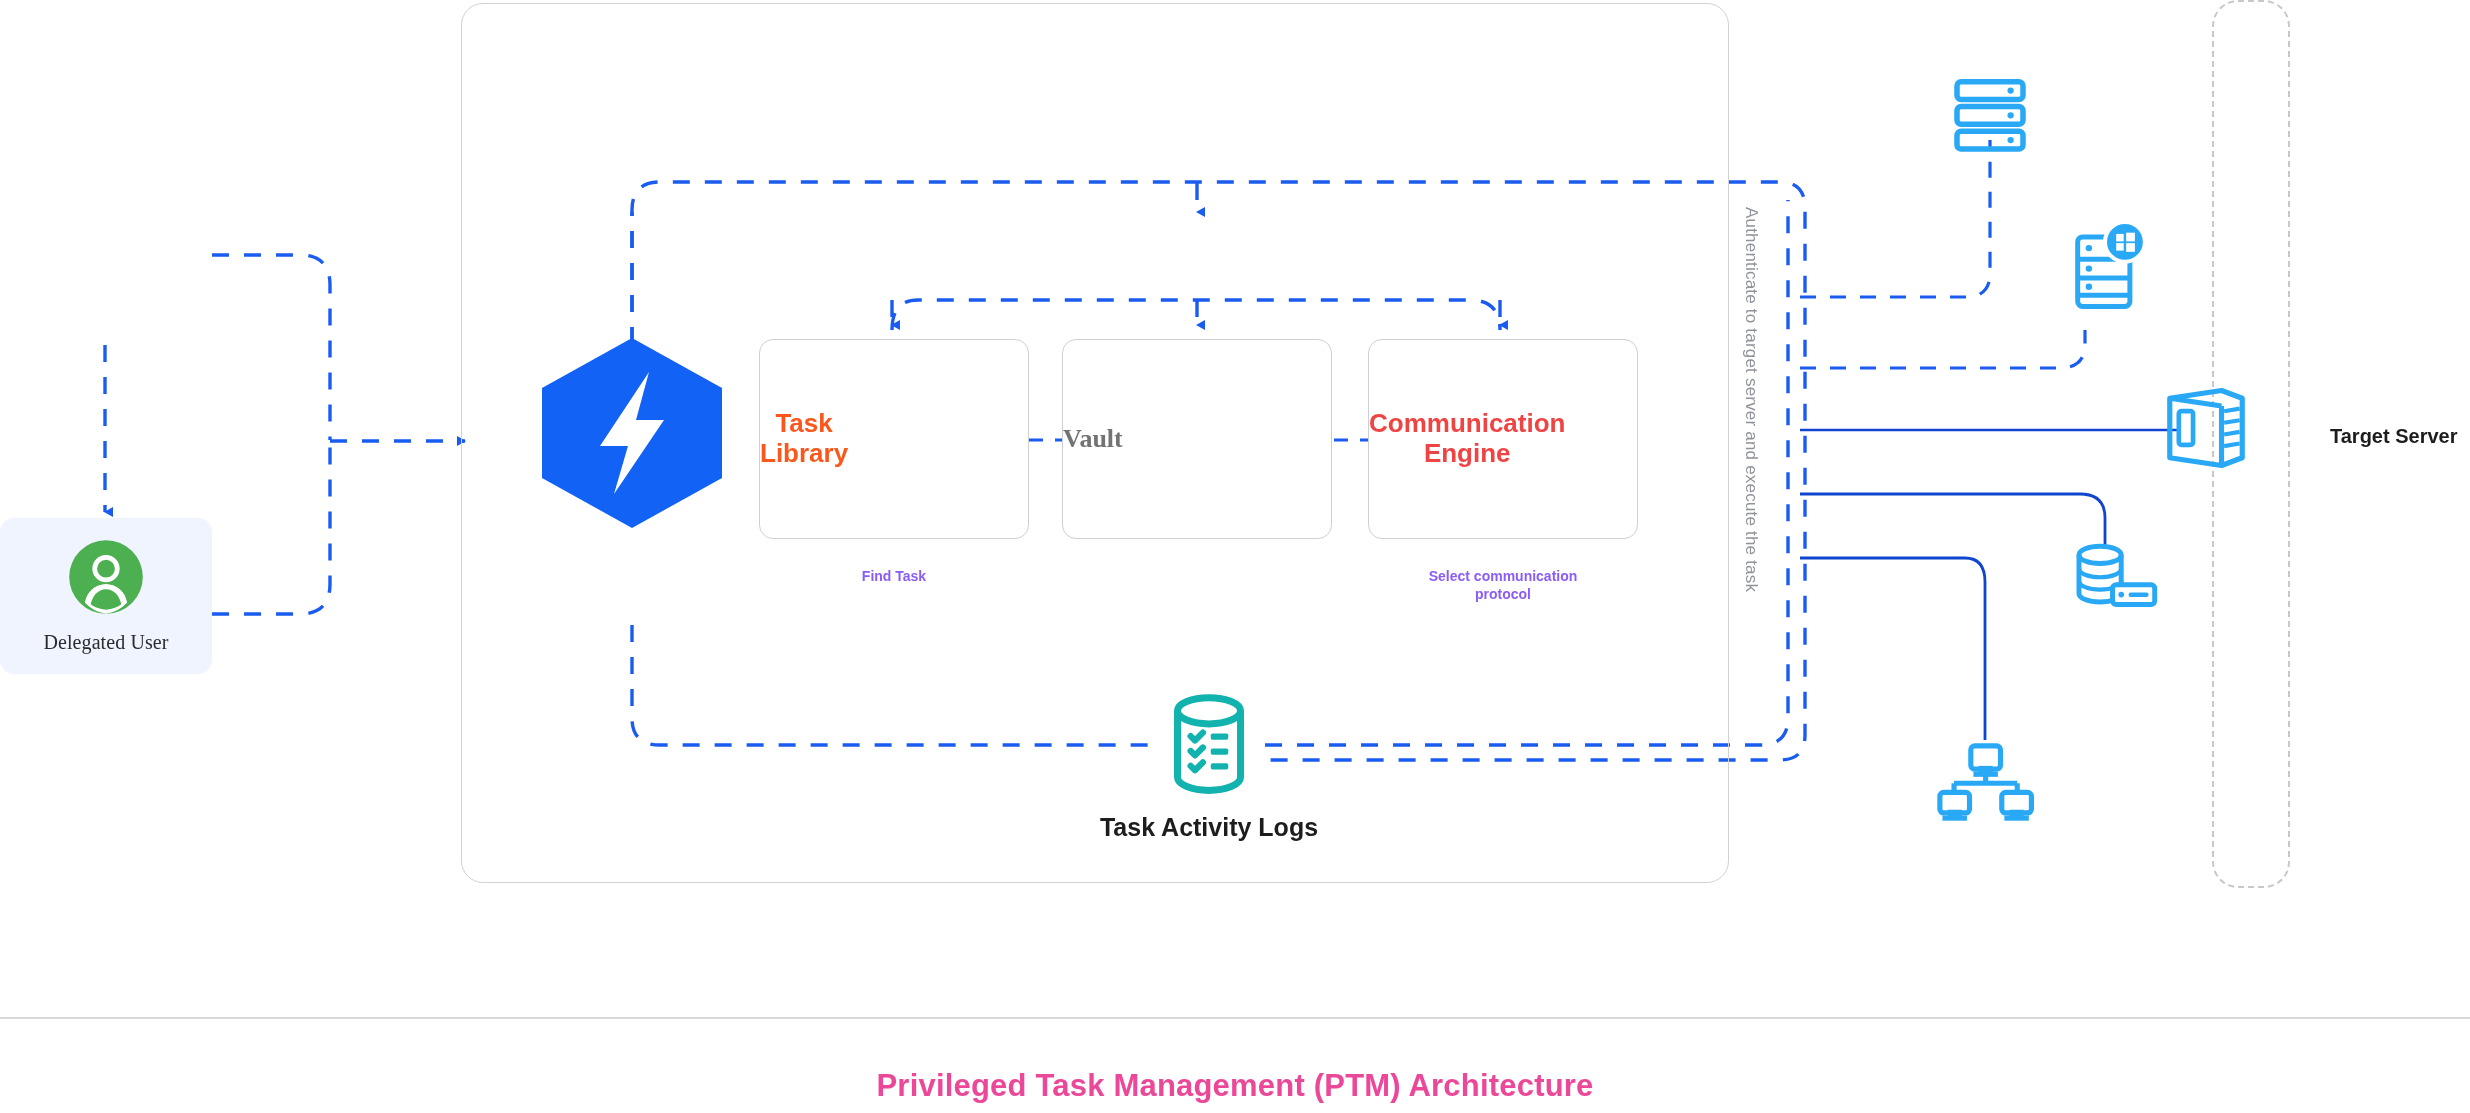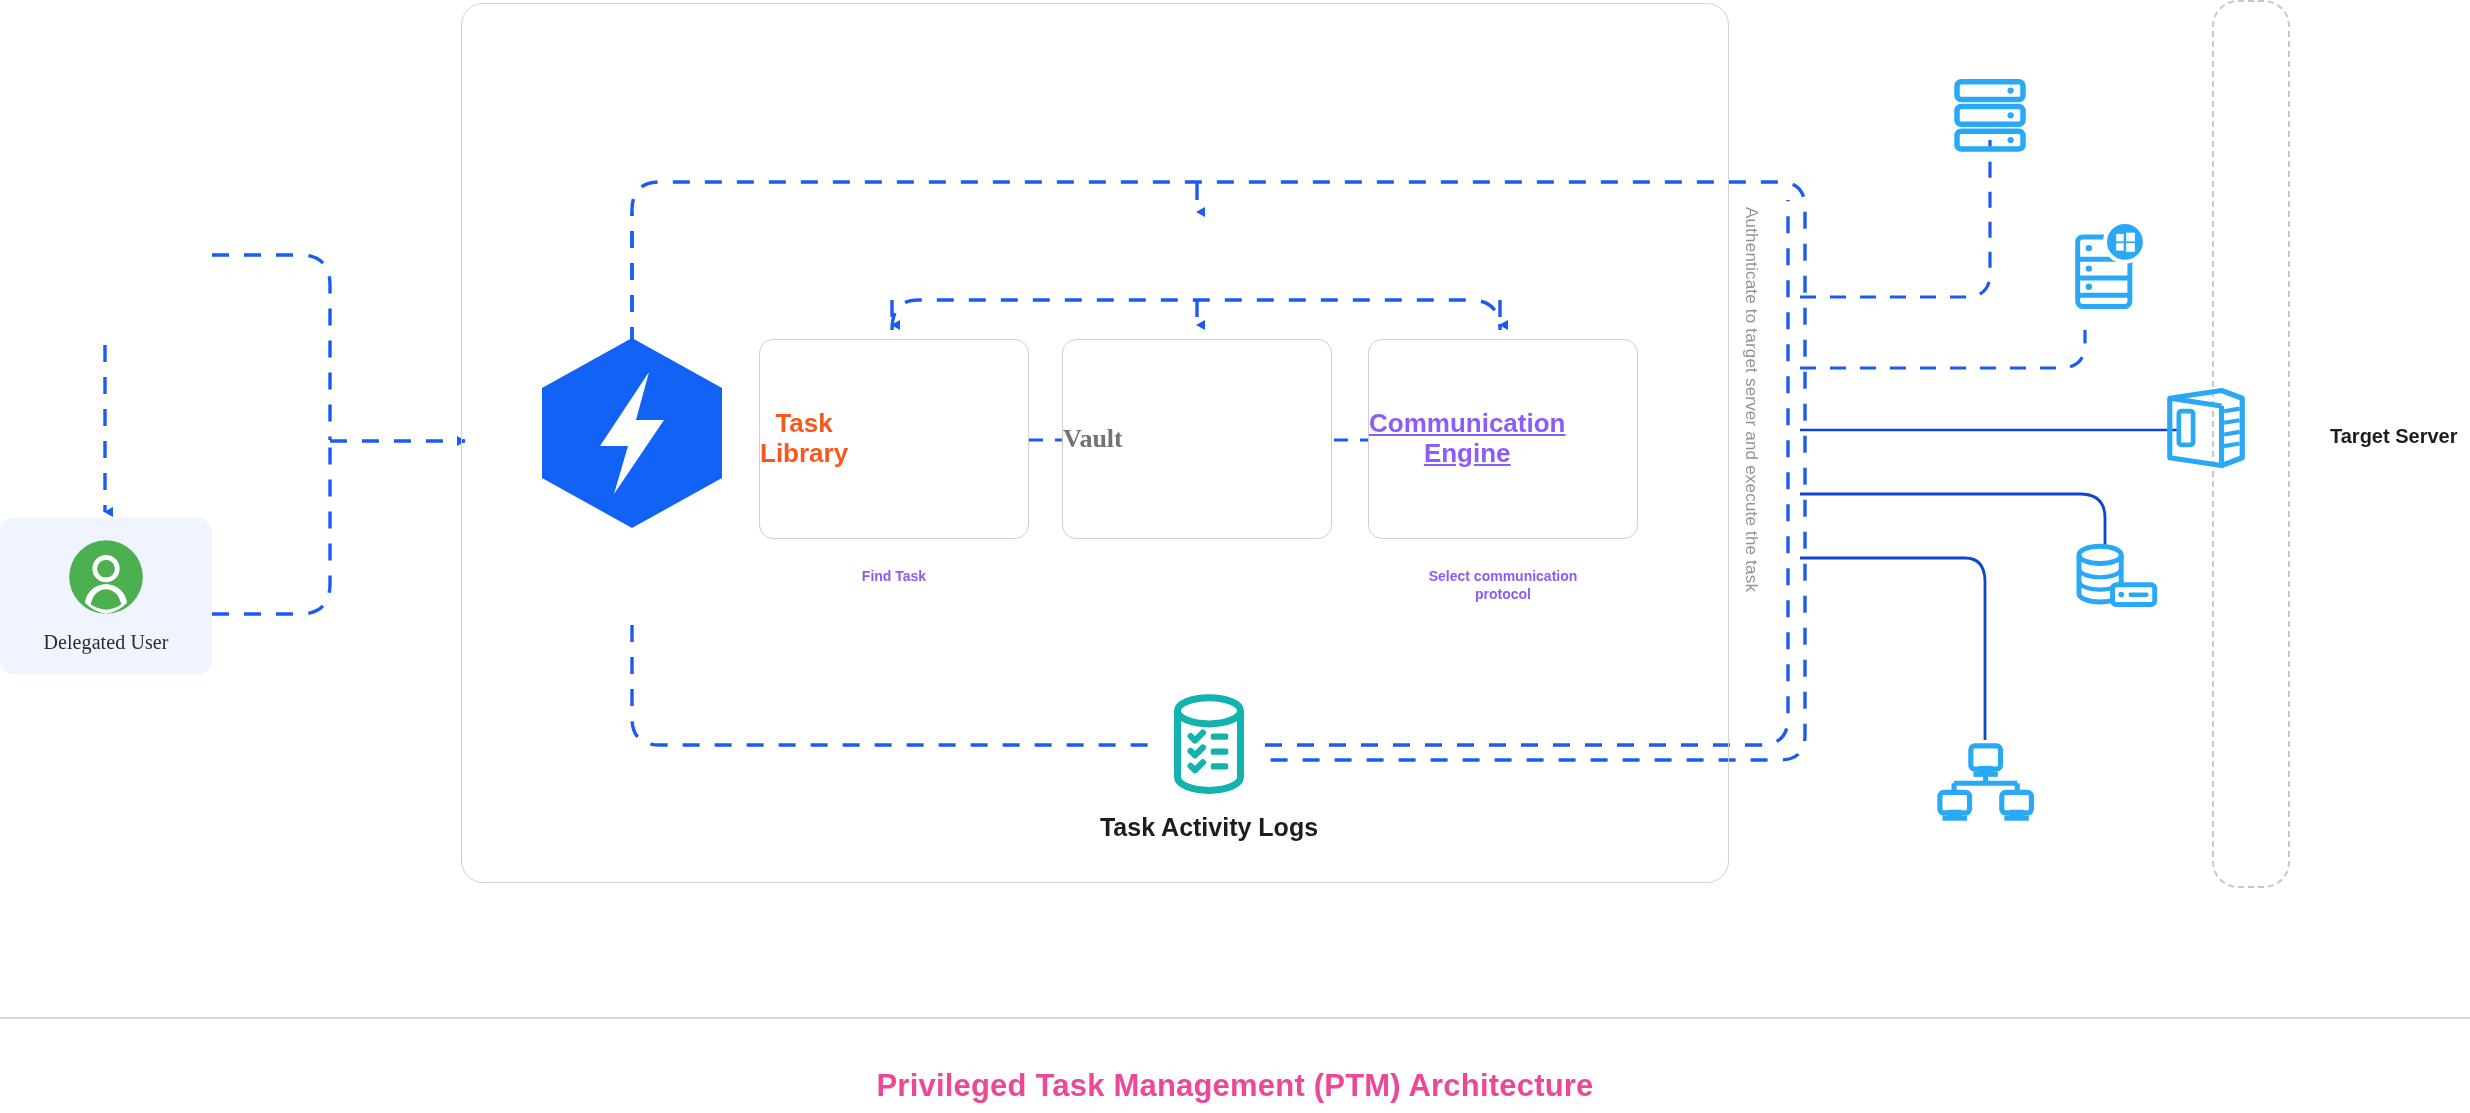--- a/index.html
+++ b/index.html
@@ -236,21 +236,21 @@
     <div>Find Task</div>
   </div>
 
   <div class="proc-box" style="left:1062px; top:339px;">
     <div class="proc-title" style="color:#737373;font-family:Liberation Serif, serif;">
       <div>Vault</div>
     </div>
   </div>
 
   <div class="proc-box" style="left:1368px; top:339px;">
-    <div class="proc-title" style="color:#8b5cf6;text-decoration:underline;">
+    <div class="proc-title" style="color:#ef4444;">
       <div>Communication</div>
       <div>Engine</div>
     </div>
   </div>
   <div class="proc-caption" style="left:1343px; top:568px;">
     <div>Select communication</div>
     <div>protocol</div>
   </div>
 
   <div class="abs" style="left:1153px; top:688px; width:112px; height:112px;">

